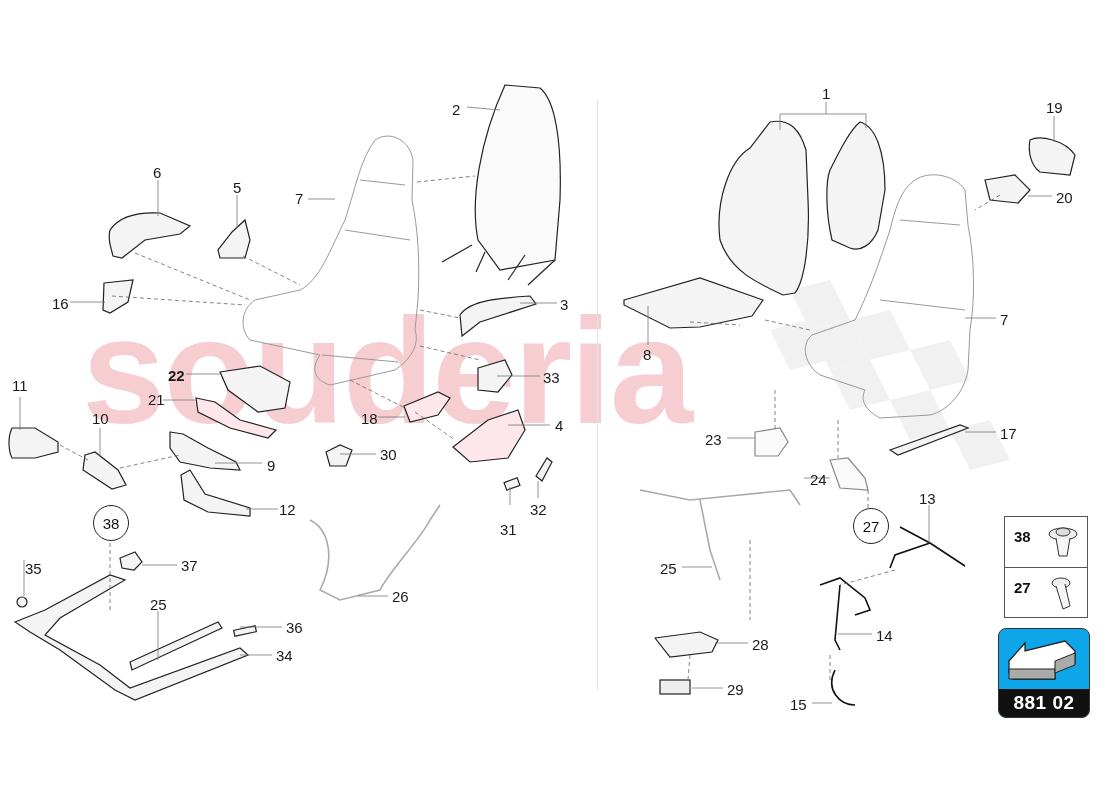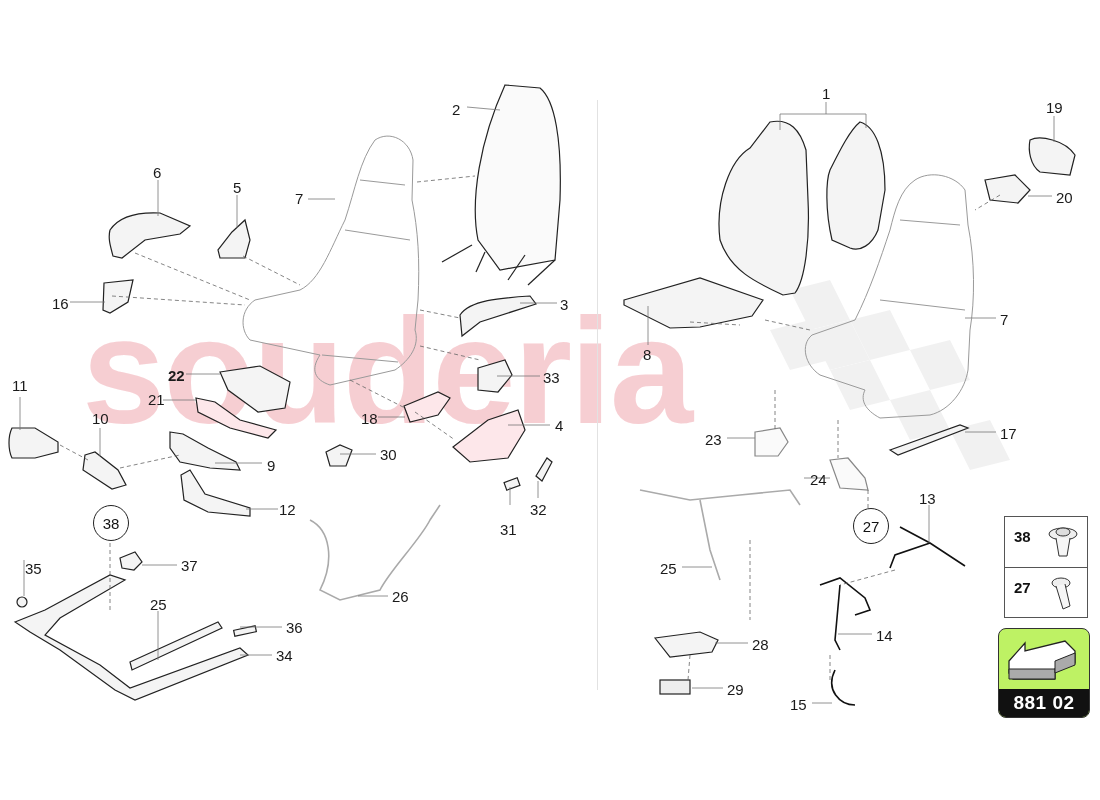--- a/index.html
+++ b/index.html
@@ -14,21 +14,21 @@
          line-height:1; white-space:nowrap; }
   .circle-lbl { position:absolute; width:34px; height:34px; border:1.5px solid #222;
                 border-radius:50%; font-size:15px; display:flex; align-items:center;
                 justify-content:center; background:#fff; color:#111; }
   .legend-box { position:absolute; left:1004px; top:516px; width:82px; height:100px;
                 border:1.3px solid #555; background:#fff; }
   .legend-row { position:absolute; left:0; width:82px; height:49px; }
   .legend-row + .legend-row { border-top:1.3px solid #555; }
   .legend-num { position:absolute; left:9px; top:11px; font-size:15px; font-weight:bold; color:#111; }
   .badge { position:absolute; left:998px; top:628px; width:90px; height:88px;
-           border:1.5px solid #333; border-radius:8px; background:#bef264; overflow:hidden; }
+           border:1.5px solid #333; border-radius:8px; background:#0ea5e9; overflow:hidden; }
   .badge-code { position:absolute; left:0; bottom:0; width:90px; height:28px; background:#111;
                 color:#fff; font-size:19px; font-weight:bold; display:flex; align-items:center;
                 justify-content:center; letter-spacing:0.5px; }
   .divider { position:absolute; left:597px; top:100px; width:1px; height:590px; background:#e2e2e2; }
 </style>
 </head>
 <body>
 
 <div id="canvas">
 

